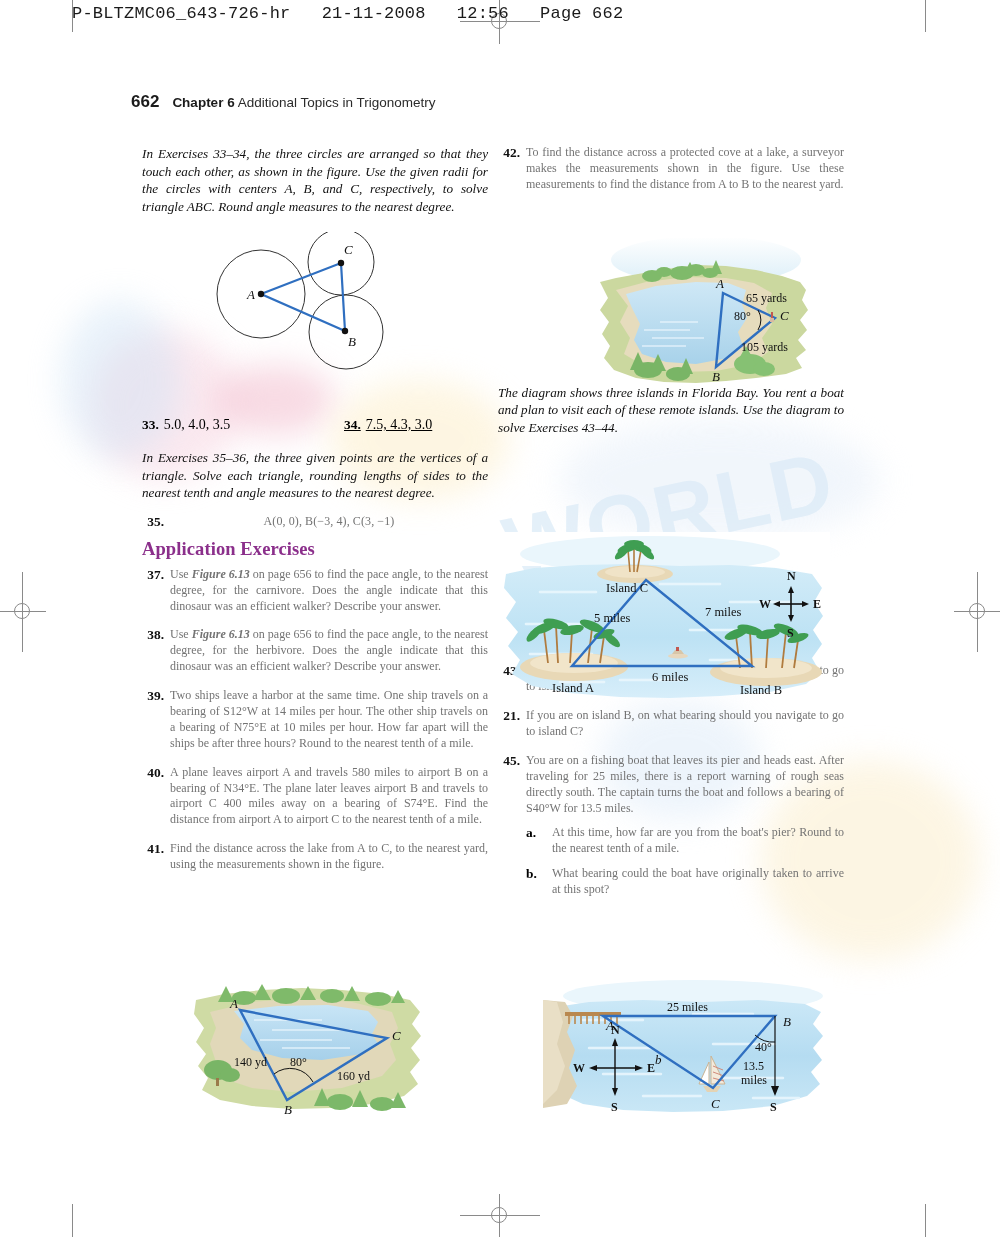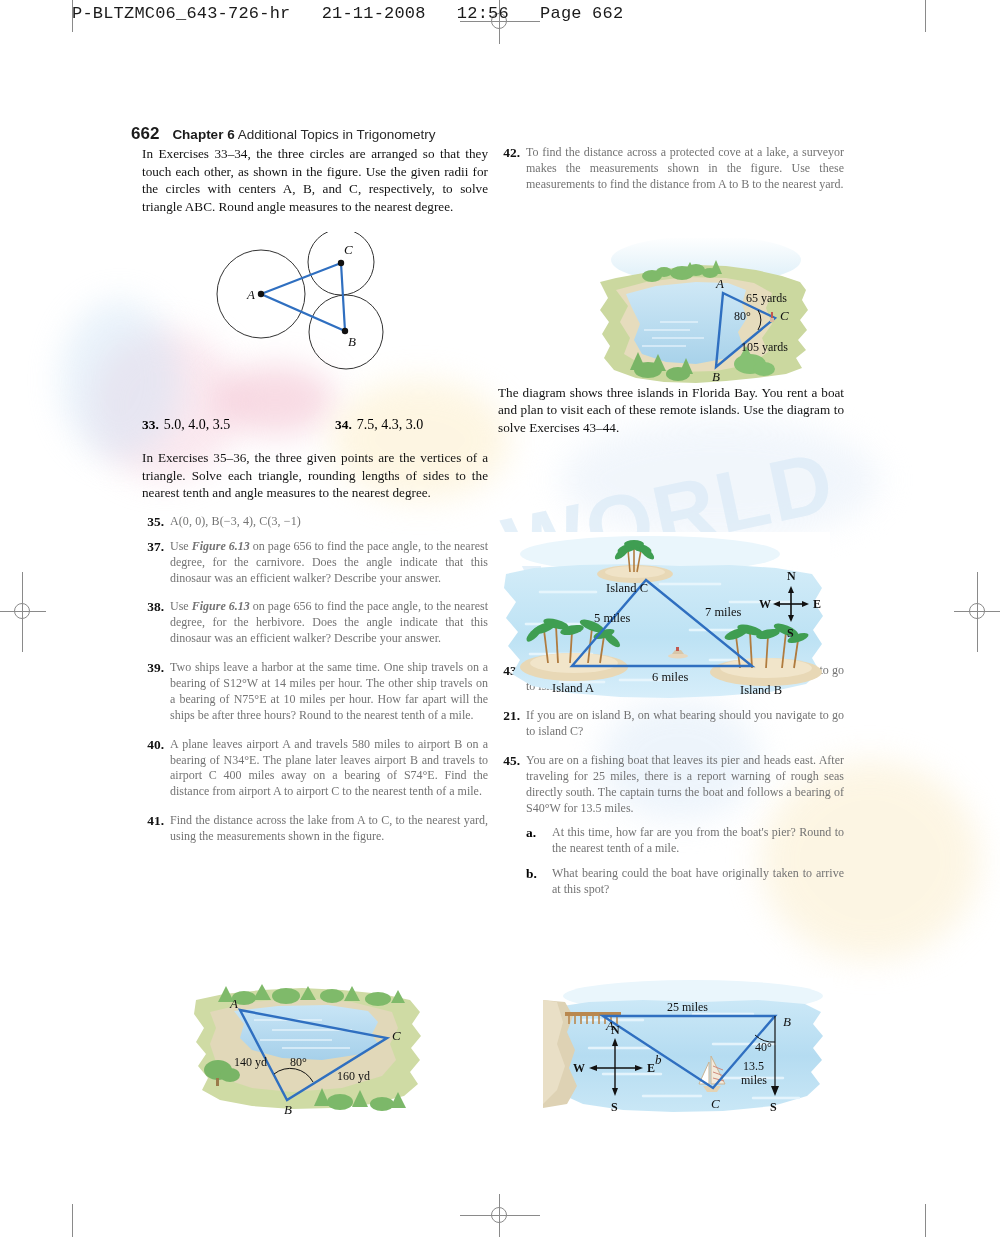--- a/index.html
+++ b/index.html
@@ -21,67 +21,67 @@
 
   
   .slug {
     position: absolute; left: 72px; top: 4px;
     font-family: "Liberation Mono", monospace;
     font-size: 17px; color: #1a1a1a; letter-spacing: .2px;
     white-space: pre;
   }
 
   
-  .runhead { position: absolute; left: 131px; top: 124px; white-space: nowrap; }
+  .runhead { position: absolute; left: 131px; top: 92px; white-space: nowrap; }
   .runhead .pg {
     font-family: "Liberation Sans", sans-serif;
     font-weight: bold; font-size: 17px; color: #1b1b1b;
   }
   .runhead .ch {
     font-family: "Liberation Sans", sans-serif;
     font-size: 13.5px; color: #2b2b2b; margin-left: 9px;
   }
   .runhead .ch b { font-weight: bold; color: #1b1b1b; }
 
   
   .col { position: absolute; width: 346px; }
   .col-l { left: 142px; top: 145px; }
   .col-r { left: 498px; top: 145px; }
 
   .ital {
-    font-size: 13.2px; line-height: 1.33;
+    font-style: italic; font-size: 13.2px; line-height: 1.33;
     color: #111; text-align: justify; margin-bottom: 12px;
   }
 
   .ex { position: relative; padding-left: 28px; margin-bottom: 13px; }
   .ex .num {
     position: absolute; left: 0; top: 0; width: 22px;
     text-align: right; font-weight: bold; font-size: 13.4px; color: #111;
   }
   .ex .body {
     font-size: 12px; line-height: 1.325; color: #737373; text-align: justify;
   }
   .ex .body b { font-weight: bold; font-style: italic; }
-  .noj .body { text-align: left; }
+  .noj .body { text-align: center; }
   .sub { position: relative; padding-left: 26px; margin-top: 9px; }
   .sub .lt {
     position: absolute; left: 0; top: 0; font-weight: bold; font-size: 13.4px;
   }
 
   .mathline { font-size: 14.2px; color: #111; letter-spacing: .1px; }
 
   .apphead {
     font-family: "Liberation Serif", serif;
     font-weight: bold; font-size: 18.5px; color: #8b2f8b;
     margin: 0 0 7px 0; letter-spacing: .1px;
   }
 
   .answers { position: relative; height: 20px; margin-bottom: 14px; }
   .answers .a1 { position: absolute; left: 0; top: 0; }
-  .answers .a2 { position: absolute; left: 193px; top: 0; }
+  .answers .a2 { position: absolute; left: 202px; top: 0; text-decoration: underline; }
   .answers .num { font-weight: bold; font-size: 13.4px; }
   .answers .val { font-size: 14px; margin-left: 5px; }
 
   
   .fig { position: absolute; }
   .fig svg { display: block; }
 
   
   .blotch { position: absolute; border-radius: 50%; filter: blur(16px); pointer-events: none; }
 </style>
@@ -146,20 +146,21 @@
   </div>
 
   <div class="ital">In Exercises 35–36, the three given points are the vertices of a triangle. Solve each triangle, rounding lengths of sides to the nearest tenth and angle measures to the nearest degree.</div>
 
   <div class="ex noj" style="margin-bottom:9px;">
     <span class="num">35.</span>
     <div class="body mathline">A(0, 0), B(−3, 4), C(3, −1)</div>
   </div>
 
 
+  <h2 class="apphead">Application Exercises</h2>
 
   <div class="ex">
     <span class="num">37.</span>
     <div class="body"><span>Use </span><b>Figure 6.13</b><span> on page 656 to find the pace angle, to the nearest degree, for the carnivore. Does the angle indicate that this dinosaur was an efficient walker? Describe your answer.</span></div>
   </div>
 
   <div class="ex">
     <span class="num">38.</span>
     <div class="body"><span>Use </span><b>Figure 6.13</b><span> on page 656 to find the pace angle, to the nearest degree, for the herbivore. Does the angle indicate that this dinosaur was an efficient walker? Describe your answer.</span></div>
   </div>

